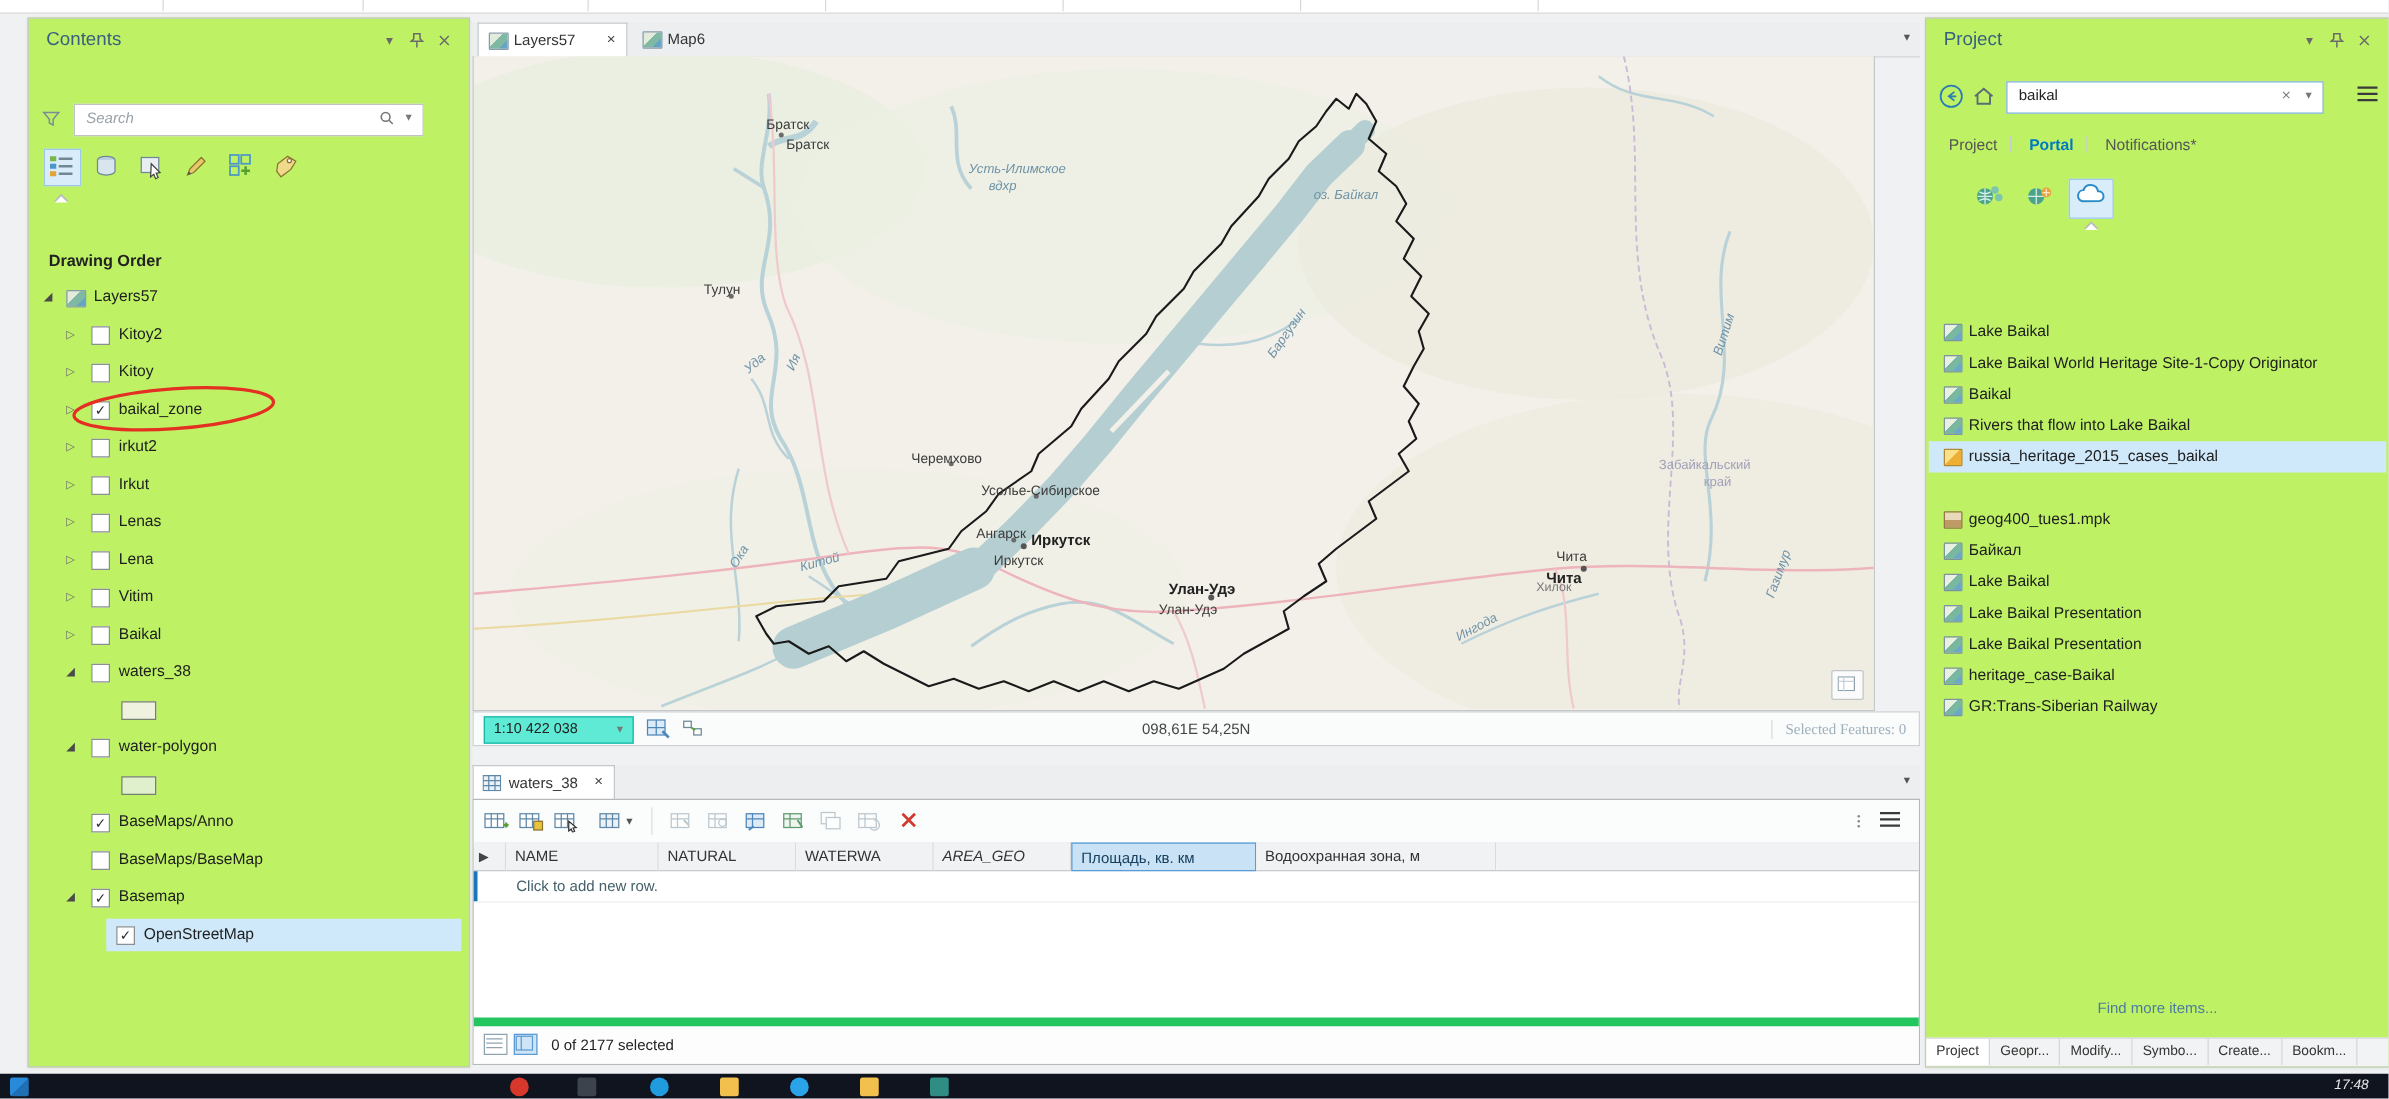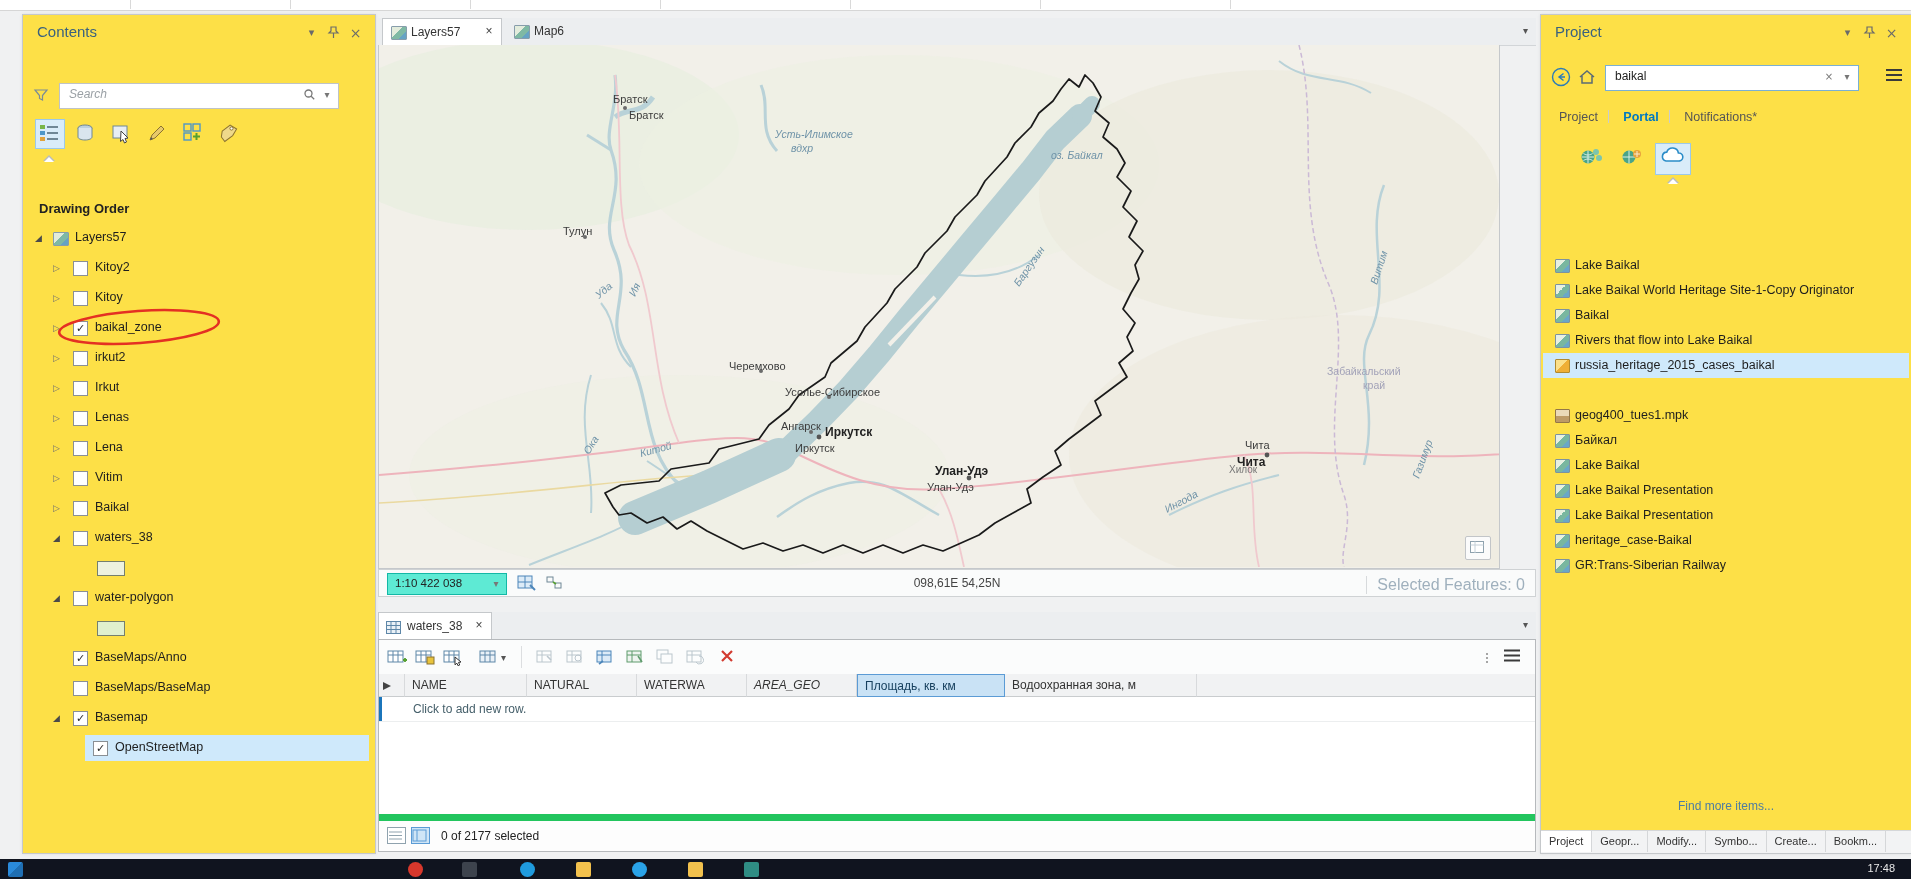--- a/index.html
+++ b/index.html
@@ -2,21 +2,21 @@
 <html><head>
 <meta charset="utf-8">
 <style>
   html,body{margin:0;padding:0;background:#dfe2e5;}
   #app{position:relative;width:1911px;height:879px;background:#f0f1f2;font-family:"Liberation Sans",sans-serif;overflow:hidden;-webkit-font-smoothing:antialiased;}
   .abs{position:absolute;}
   
   .ribbon-edge{position:absolute;left:0;top:0;width:100%;height:10px;background:#ffffff;border-bottom:1px solid #d6d6d6;}
   .ribbon-tick{position:absolute;top:0;width:1px;height:9px;background:#d9d9d9;}
   
-  .pane{position:absolute;background:#fde047;border:1px solid #c5c8cb;box-shadow:0 0 3px rgba(0,0,0,.08);}
+  .pane{position:absolute;background:#bef264;border:1px solid #c5c8cb;box-shadow:0 0 3px rgba(0,0,0,.08);}
   .pane-title{position:absolute;left:14px;top:8px;font-size:15px;color:#39617f;white-space:nowrap;}
   .win-ico{position:absolute;top:11px;width:15px;height:15px;color:#6a6a6a;font-family:"DejaVu Sans",sans-serif;font-size:11px;line-height:14px;text-align:center;}
   .win-ico.caret::before{content:"▾";}
   .win-ico.close::before{content:"×";font-size:14px;}
   
   .searchbox{position:absolute;height:24px;background:#fff;border:1px solid #bfc3c6;}
   .searchbox input{position:absolute;left:7px;top:2px;right:40px;border:none;outline:none;font-size:12px;font-family:"Liberation Sans",sans-serif;color:#222;background:transparent;width:70%;}
   .searchbox input::placeholder{font-style:italic;color:#9aa0a5;}
   .sb-ico{position:absolute;top:4px;width:14px;height:14px;color:#777;font-family:"DejaVu Sans",sans-serif;font-size:10px;line-height:14px;text-align:center;}
   
@@ -41,21 +41,21 @@
   .vtab-label{position:absolute;top:6px;font-size:12px;color:#333;white-space:nowrap;}
   .vtab-close{position:absolute;top:6px;width:12px;height:12px;font-size:12px;line-height:12px;color:#444;text-align:center;}
   .vtab-close::before{content:"×";}
   .strip-caret{position:absolute;font-family:"DejaVu Sans",sans-serif;color:#555;font-size:10px;}
   .strip-caret::before{content:"▾";}
   
   .statusbar{position:absolute;background:#fafbfb;border:1px solid #cfd2d4;}
   .scalebox{position:absolute;left:8px;top:3px;width:118px;height:20px;border:1px solid #14b8a6;background:#5eead4;}
   .scalebox .txt{position:absolute;left:7px;top:3px;font-size:11.5px;color:#222;}
   .coords{position:absolute;top:6px;width:100%;text-align:center;font-size:12px;color:#444;}
-  .selfeat{position:absolute;right:10px;top:6px;font-size:16px;color:#9fb0bd;border-left:1px solid #d7dadc;padding-left:10px;}
+  .selfeat{position:absolute;right:10px;top:6px;font-size:12px;color:#9fb0bd;border-left:1px solid #d7dadc;padding-left:10px;font-family:Liberation Serif, serif;}
   
   .tbl-frame{position:absolute;background:#fff;border:1px solid #b6b9bc;}
   .th-cell{position:absolute;top:0;height:23px;background:#f1f2f3;border-right:1px solid #d8dadc;border-bottom:1px solid #c9cccE;font-size:12px;color:#333;line-height:23px;padding-left:7px;box-sizing:border-box;white-space:nowrap;overflow:hidden;}
   .th-cell.selcol{background:#c9e2f5;border:1px solid #5b9bd5;color:#17405e;}
   .addrow-txt{position:absolute;left:34px;top:5px;font-size:12px;color:#46606b;}
   .tbl-toolico{position:absolute;top:8px;width:20px;height:18px;}
   .footer-ico{position:absolute;bottom:7px;width:17px;height:15px;border:1px solid #8fa2ae;background:#fff;}
   .footer-ico.on{background:#cfe5f6;border-color:#5b9bd5;}
   
   .cat-tab{font-size:12.5px;color:#555;display:inline-block;padding:0 10px;}
@@ -69,21 +69,21 @@
   .itm-ico.lpk{background:linear-gradient(135deg,#fbe08a 0 45%,#efaf35 45%);border-color:#b08a2e;}
   .itm-ico.mpk{background:linear-gradient(180deg,#ead9b8 0 50%,#bd9a66 50%);border-color:#937748;}
   .cat-label{position:absolute;left:32px;top:5px;right:0;font-size:12.5px;color:#1e1e1e;white-space:nowrap;overflow:hidden;}
   .find-more{position:absolute;width:100%;text-align:center;font-size:12px;color:#4e7ca1;}
   .bottom-tabs{position:absolute;left:0;right:0;bottom:0;height:22px;background:#f2f3f4;border-top:1px solid #d5d7d9;white-space:nowrap;overflow:hidden;}
   .btab{display:inline-block;height:21px;line-height:21px;padding:0 8px;font-size:11px;color:#333;border-right:1px solid #d5d7d9;}
   .btab.active{background:#ffffff;}
   
   .taskbar{position:absolute;left:0;bottom:0;width:100%;height:20px;background:#10141f;}
   .tb-ico{position:absolute;top:3px;width:15px;height:15px;border-radius:2px;}
-  .tb-time{position:absolute;right:16px;top:3px;color:#e8e8e8;font-size:11px;}
+  .tb-time{position:absolute;right:16px;top:3px;color:#e8e8e8;font-size:11px;font-style:italic;}
   
   .ml-city{font-size:11px;fill:#3c3c3c;}
   .ml-cityb{font-size:12px;font-weight:bold;fill:#222;}
   .ml-water{font-size:10.5px;fill:#6f93a8;font-style:italic;}
   .ml-adm{font-size:10.5px;fill:#a2a2b8;}
   .ml-small{font-size:10px;fill:#777;}
   svg text{font-family:"Liberation Sans",sans-serif;}
 </style>
 </head>
 <body>

